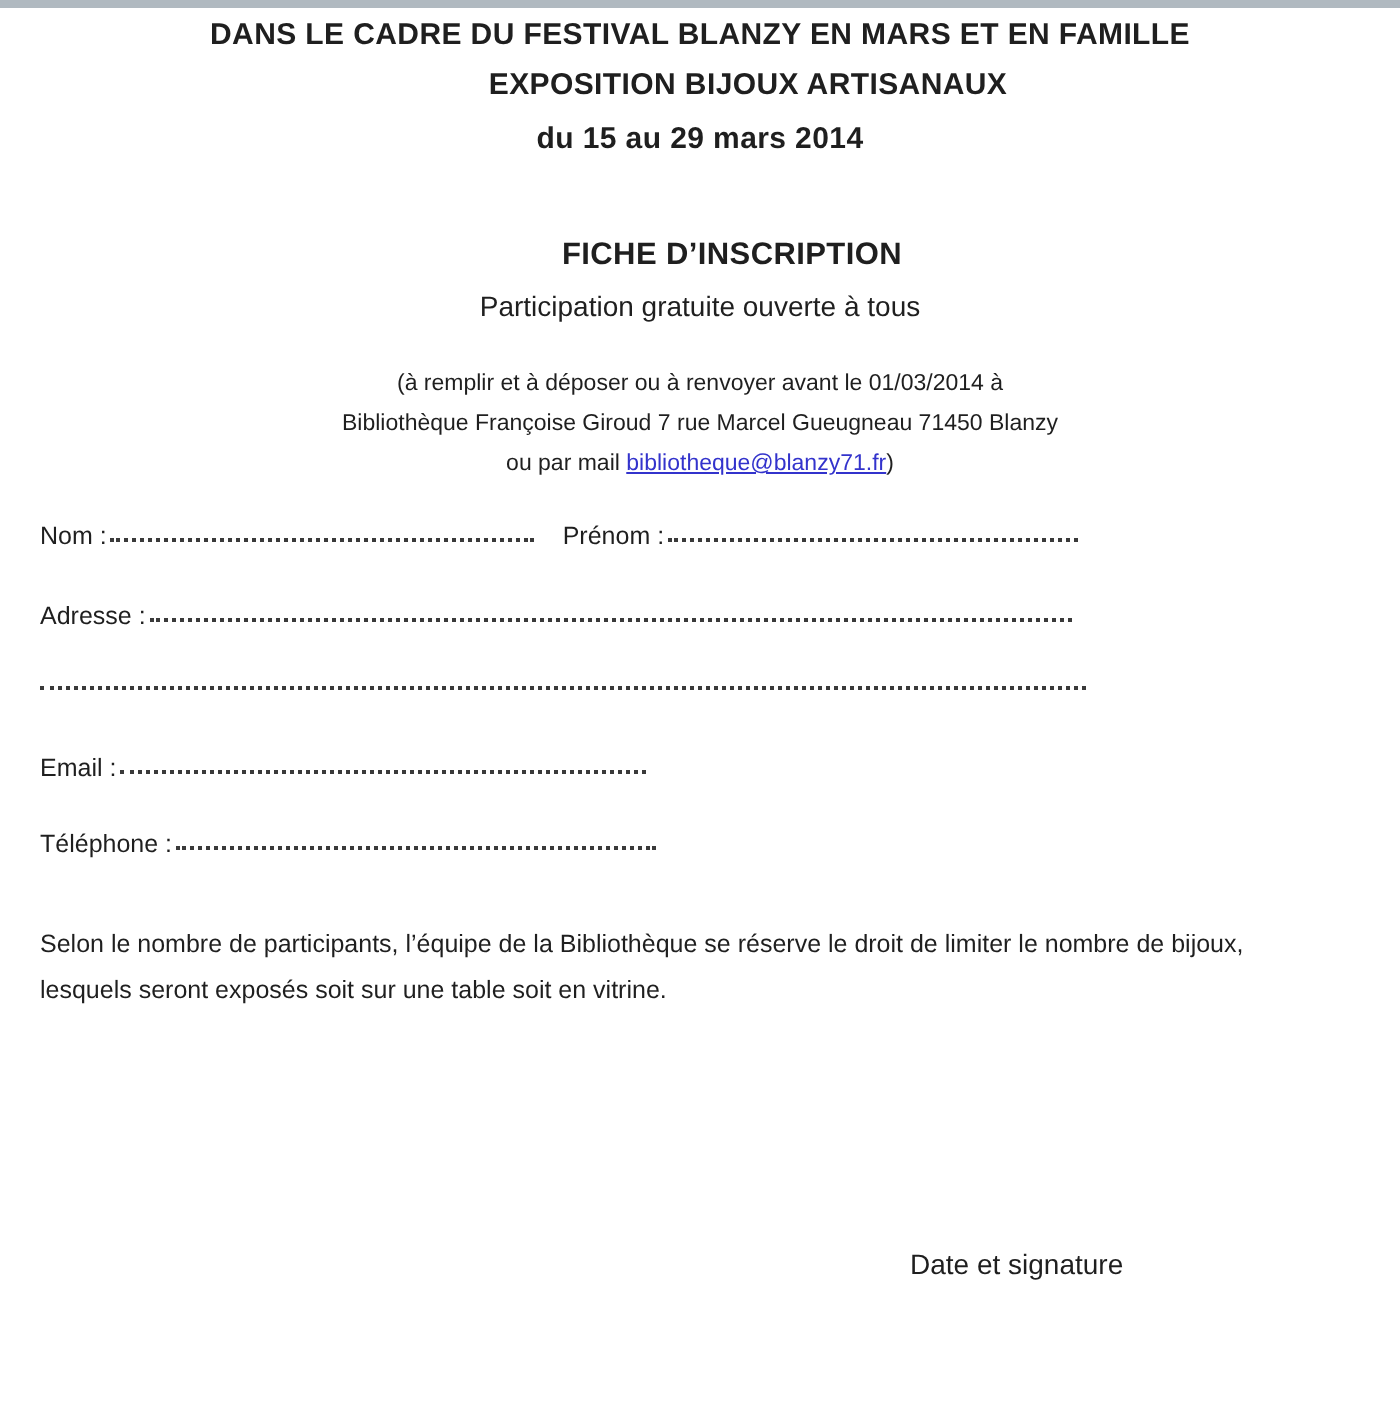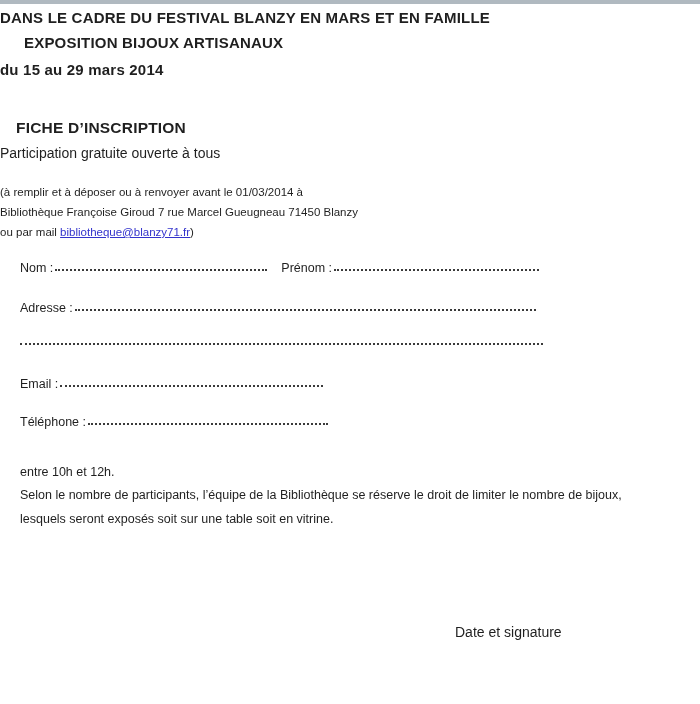--- a/index.html
+++ b/index.html
@@ -11,21 +11,21 @@
     position: relative;
     overflow: hidden;
   }
   .top-bar {
     position: absolute; top: 0; left: 0;
     width: 700px; height: 4px;
     background: #b0b9c0;
   }
   .centered {
     position: absolute; left: 0; width: 700px;
-    text-align: left;
+    text-align: center;
     white-space: nowrap;
   }
   .hdr { font-weight: bold; font-size: 15px; letter-spacing: 0.2px; }
   .title-main { font-weight: bold; font-size: 15.5px; letter-spacing: 0.2px; margin-left: 16px; }
   .title-sub  { font-weight: normal; font-size: 14px; }
   .instr { font-size: 11.5px; color: #1f1f1f; }
   .instr a, .email-link {
     color: #3333cc;
     text-decoration: underline;
     cursor: pointer;
@@ -90,18 +90,17 @@
   <span>Email :</span>
   <span class="leader" style="width: 263px;"></span>
 </div>
 
 <div class="form-row" style="top: 415px;">
   <span>Téléphone :</span>
   <span class="leader" style="width: 240px;"></span>
 </div>
 
 <div class="notes">
-  <div>entre 10h et 12h.</div>
   <div>Selon le nombre de participants, l’équipe de la Bibliothèque se réserve le droit de limiter le nombre de bijoux,</div>
   <div>lesquels seront exposés soit sur une table soit en vitrine.</div>
 </div>
 
 <div class="signature">Date et signature</div>
 
 </body></html>

